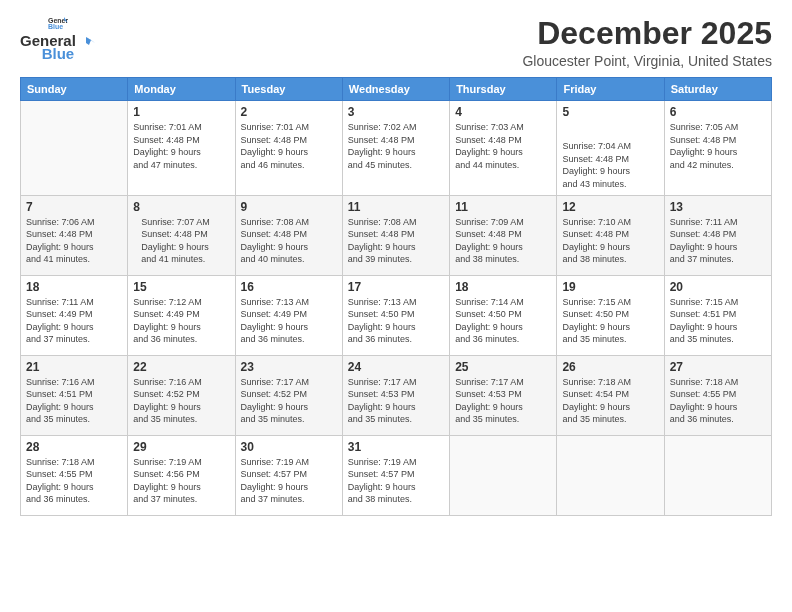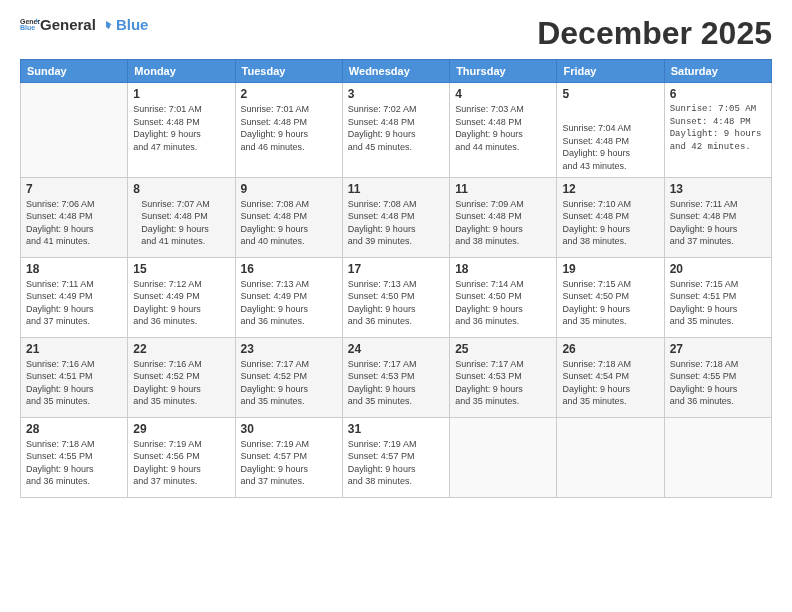--- a/index.html
+++ b/index.html
@@ -17,22 +17,22 @@
       background: #fff;
     }
     .header {
       display: flex;
       justify-content: space-between;
       align-items: flex-start;
       margin-bottom: 8px;
     }
     .logo {
       display: flex;
-      flex-direction: row;
-      align-items: flex-end;
+      flex-direction: column;
+      align-items: center;
     }
     .logo-icon {
       width: 20px;
       height: 14px;
       margin-bottom: 2px;
     }
     .title-block {
       text-align: right;
     }
     .main-title {
@@ -105,20 +105,21 @@
         <span style="font-size:15px;font-weight:bold;color:#333;">General</span>
         <svg width="18" height="12" viewBox="0 0 18 12" style="margin:0 1px;">
           <polygon points="9,2 18,8 14,5" fill="#4a90d9"></polygon>
           <polygon points="9,2 14,5 12,10 9,8" fill="#4a90d9"></polygon>
         </svg>
       </div>
       <span style="font-size:15px;font-weight:bold;color:#4a90d9;margin-top:-4px;">Blue</span>
     </div>
     <div class="title-block">
       <div class="main-title">December 2025</div>
+      <div class="subtitle">Gloucester Point, Virginia, United States</div>
     </div>
   </div>
 
   <table class="calendar">
     <thead>
       <tr>
       <th>Sunday</th>
           <th>Monday</th>
           <th>Tuesday</th>
           <th>Wednesday</th>
@@ -160,21 +161,21 @@
           </td>
           <td>
             <div class="day-number">5</div>
             <div class="day-info" style="white-space: pre-line; margin-top: 21px;">Sunrise: 7:04 AM
 Sunset: 4:48 PM
 Daylight: 9 hours
 and 43 minutes.</div>
           </td>
           <td>
             <div class="day-number">6</div>
-            <div class="day-info" style="white-space: pre-line; font-family: Liberation Mono, monospace;">Sunrise: 7:05 AM
+            <div class="day-info" style="white-space: pre-line;">Sunrise: 7:05 AM
 Sunset: 4:48 PM
 Daylight: 9 hours
 and 42 minutes.</div>
           </td>
         </tr>
         <tr>
           <td>
             <div class="day-number">7</div>
             <div class="day-info" style="white-space: pre-line;">Sunrise: 7:06 AM
 Sunset: 4:48 PM

